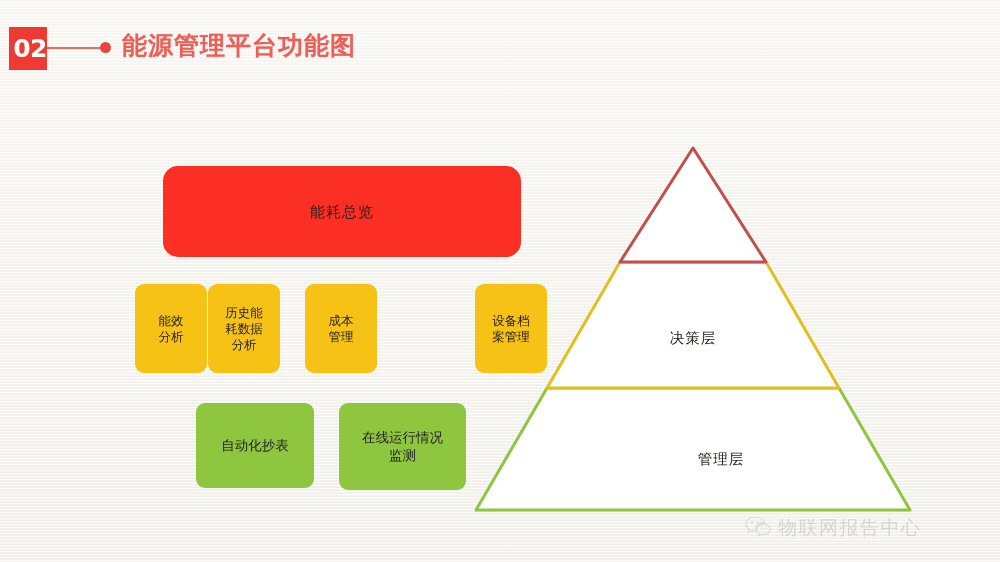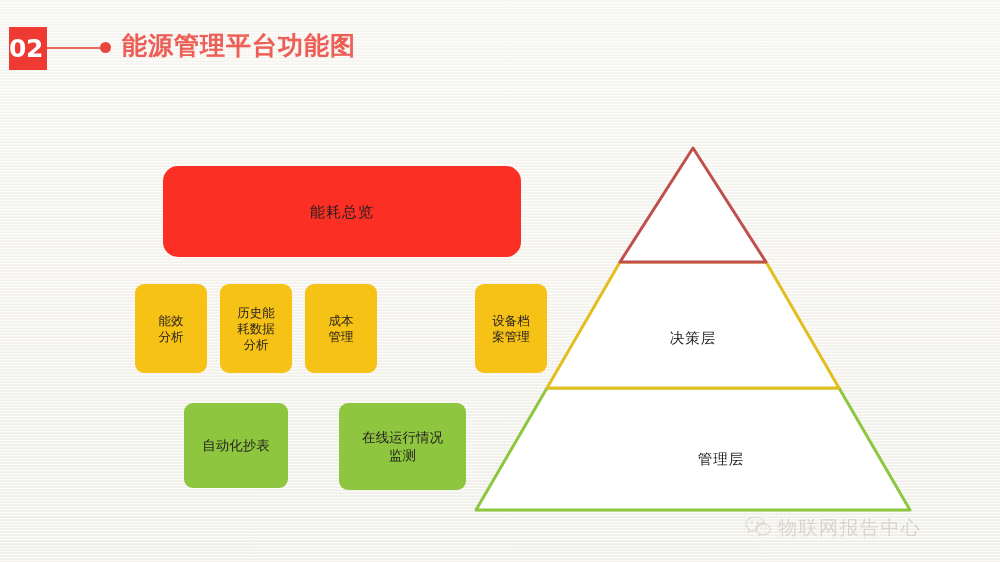--- a/index.html
+++ b/index.html
@@ -41,21 +41,21 @@
     left: 0; top: 0;
     width: 1000px; height: 100px;
   }
   #num-badge {
     position: absolute;
     left: 9px; top: 27px;
     width: 38px; height: 43px;
     background: #ee3a32;
     display: flex;
     align-items: center;
-    justify-content: flex-start;
+    justify-content: flex-end;
   }
   #num-badge-text {
     color: #ffffff;
     font-size: 25px;
     font-weight: bold;
     font-family: "DejaVu Sans", sans-serif;
     letter-spacing: -0.5px;
     line-height: 1;
   }
   #connector-line {
@@ -105,32 +105,32 @@
   }
 
   .yellow-box {
     top: 284px;
     width: 72px; height: 89px;
     background: #f6c216;
     border-radius: 9px;
     font-size: 12.5px;
   }
   #yellow-0 { left: 135px; }
-  #yellow-1 { left: 220px; }
+  #yellow-1 { left: 208px; }
   #yellow-2 { left: 305px; }
   #yellow-3 { left: 390px; }
   #yellow-4 { left: 475px; }
 
   .green-box {
     top: 403px;
     background: #8ec63f;
     border-radius: 9px;
     font-size: 13.5px;
   }
-  #green-0 { left: 184px; width: 104px; height: 85px; }
+  #green-0 { left: 196px; width: 118px; height: 85px; }
   #green-1 { left: 339px; width: 127px; height: 87px; }
 
   
   #pyramid {
     position: absolute;
     left: 455px; top: 130px;
     width: 480px; height: 400px;
   }
   .pyramid-label {
     position: absolute;

